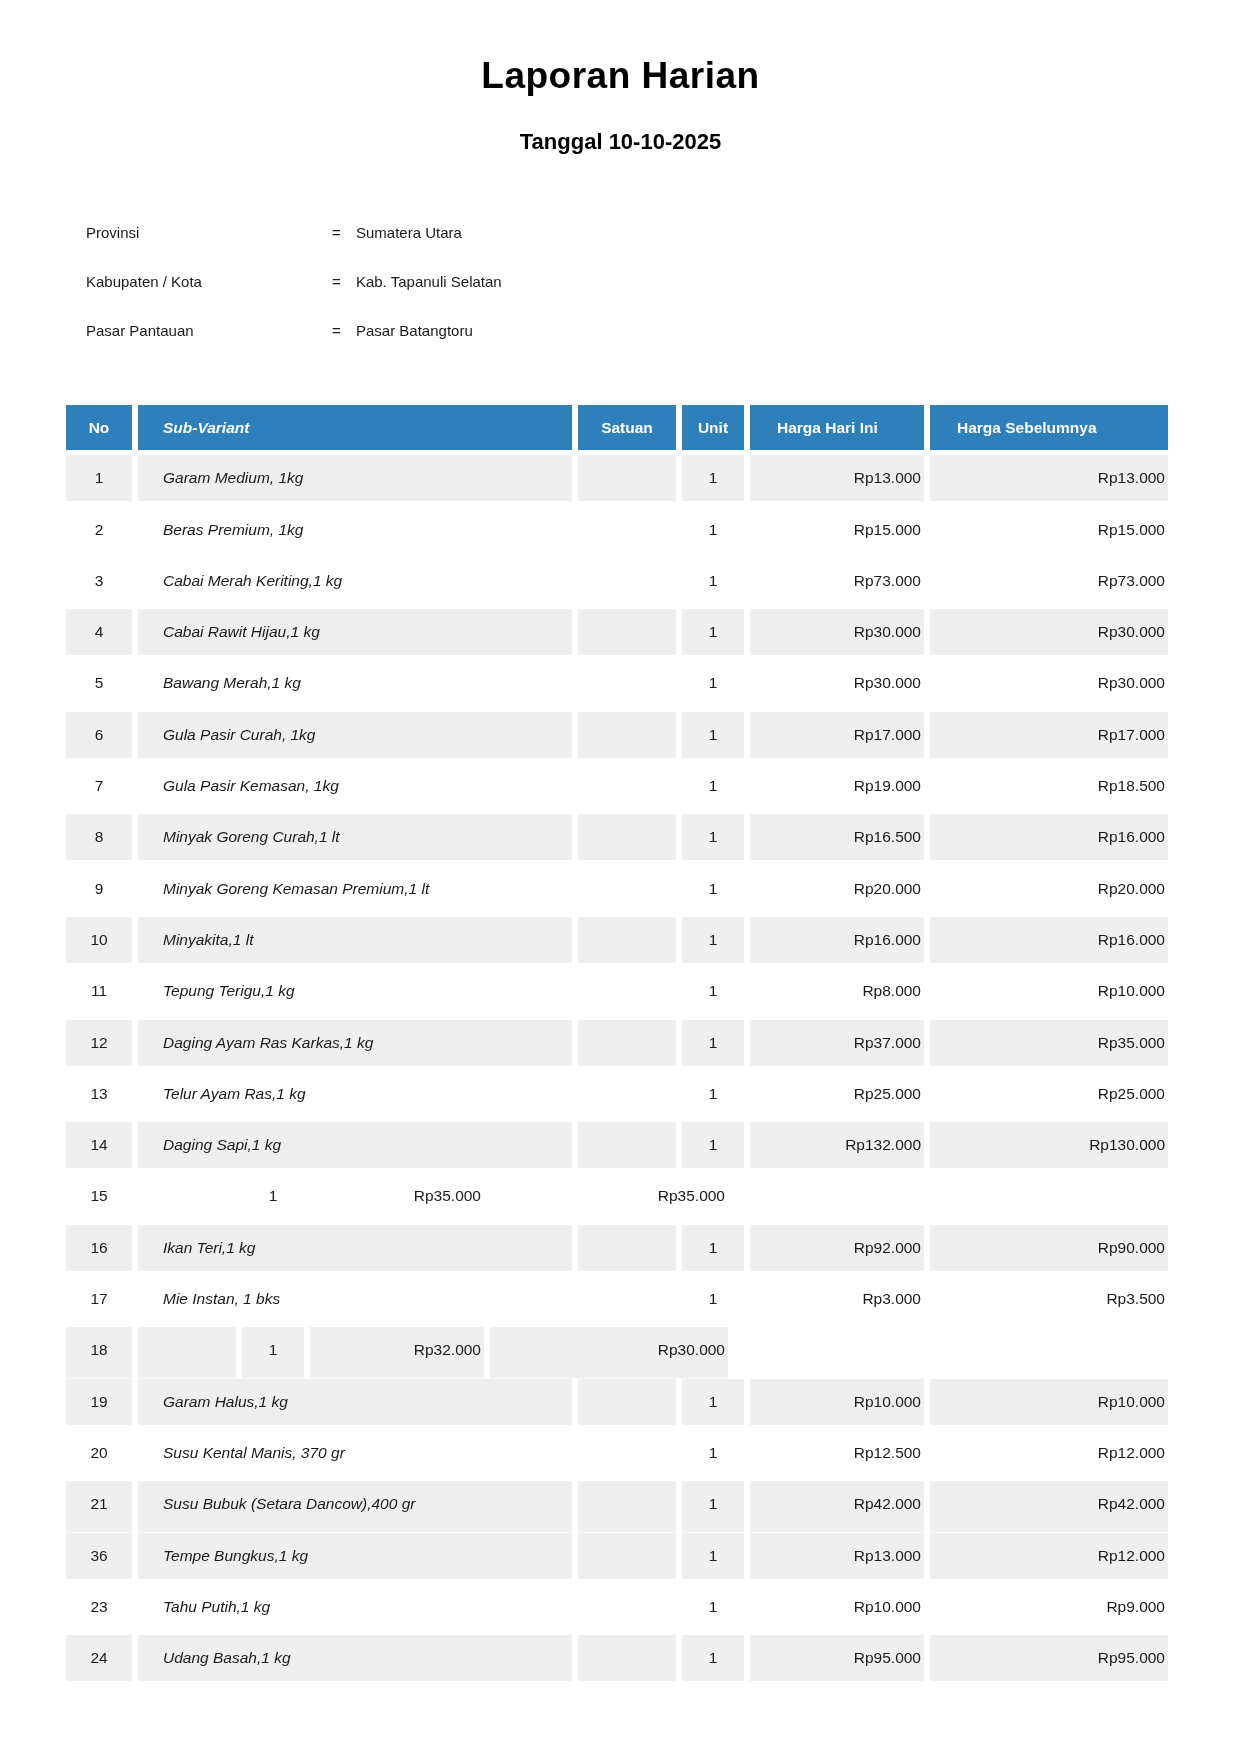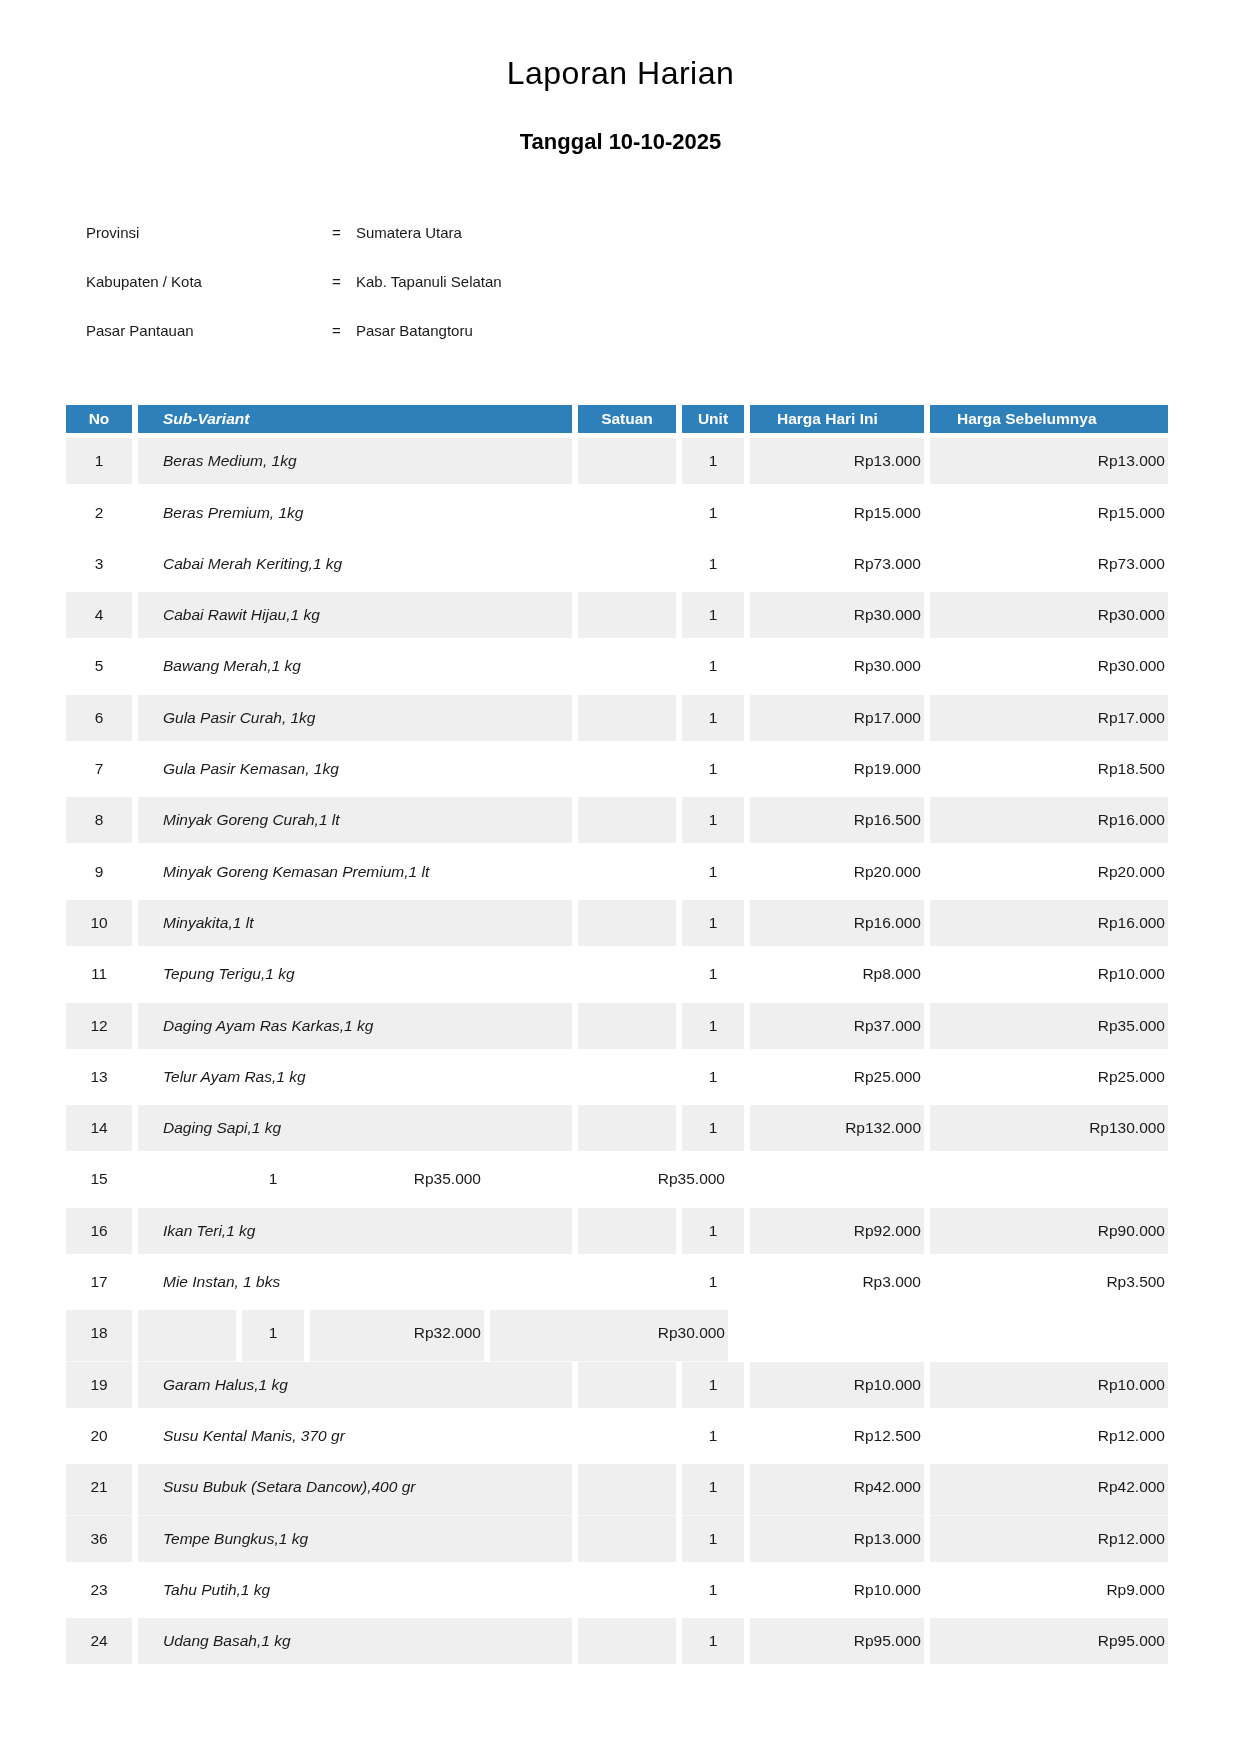--- a/index.html
+++ b/index.html
@@ -7,36 +7,36 @@
     width: 1241px; height: 1755px;
     background: #ffffff;
     font-family: "Liberation Sans", sans-serif;
     position: relative;
     color: #1a1a1a;
   }
   * { box-sizing: border-box; }
 
   .page-title {
     position: absolute; top: 55px; left: 0; width: 100%;
-    text-align: center; font-size: 32px; font-weight: normal; color: #000;
+    text-align: center; font-size: 37px; font-weight: bold; color: #000;
     letter-spacing: 0.5px;
   }
   .page-subtitle {
     position: absolute; top: 129px; left: 0; width: 100%;
     text-align: center; font-size: 22px; font-weight: bold; color: #000;
   }
 
   .report-info { position: absolute; left: 86px; top: 224px; }
   .info-row { display: flex; align-items: baseline; font-size: 15px; margin-bottom: 30px; height: 19px; }
   .info-label { width: 246px; }
   .info-eq { width: 24px; }
 
   .price-table { position: absolute; left: 66px; top: 405px; width: 1102px; }
   .t-row { display: flex; gap: 6px; }
-  .thead { height: 28px; }
+  .thead { height: 45px; }
   .th {
     background: #2d80b9; color: #ffffff; font-weight: bold; font-size: 15.5px;
     display: flex; align-items: center;
   }
   .tbody-row { height: 46px; margin-top: 5.3px; }
   .cell {
     background: #ffffff; font-size: 15.5px;
     display: flex; align-items: center; color: #1a1a1a;
   }
   .tbody-row.shaded .cell { background: #efefef; }
@@ -81,21 +81,21 @@
     <div class="th col-no">No</div>
     <div class="th col-sub">Sub-Variant</div>
     <div class="th col-sat">Satuan</div>
     <div class="th col-unit">Unit</div>
     <div class="th col-hhi">Harga Hari Ini</div>
     <div class="th col-hs">Harga Sebelumnya</div>
   </div>
   <div id="table-body">
       <div class="t-row tbody-row shaded">
         <div class="cell col-no">1</div>
-        <div class="cell col-sub">Beras Medium, 1kg</div>
+        <div class="cell col-sub">Garam Medium, 1kg</div>
         <div class="cell col-sat"></div>
         <div class="cell col-unit">1</div>
         <div class="cell col-hhi">Rp13.000</div>
         <div class="cell col-hs">Rp13.000</div>
       </div>
       <div class="t-row tbody-row">
         <div class="cell col-no">2</div>
         <div class="cell col-sub">Beras Premium, 1kg</div>
         <div class="cell col-sat"></div>
         <div class="cell col-unit">1</div>

